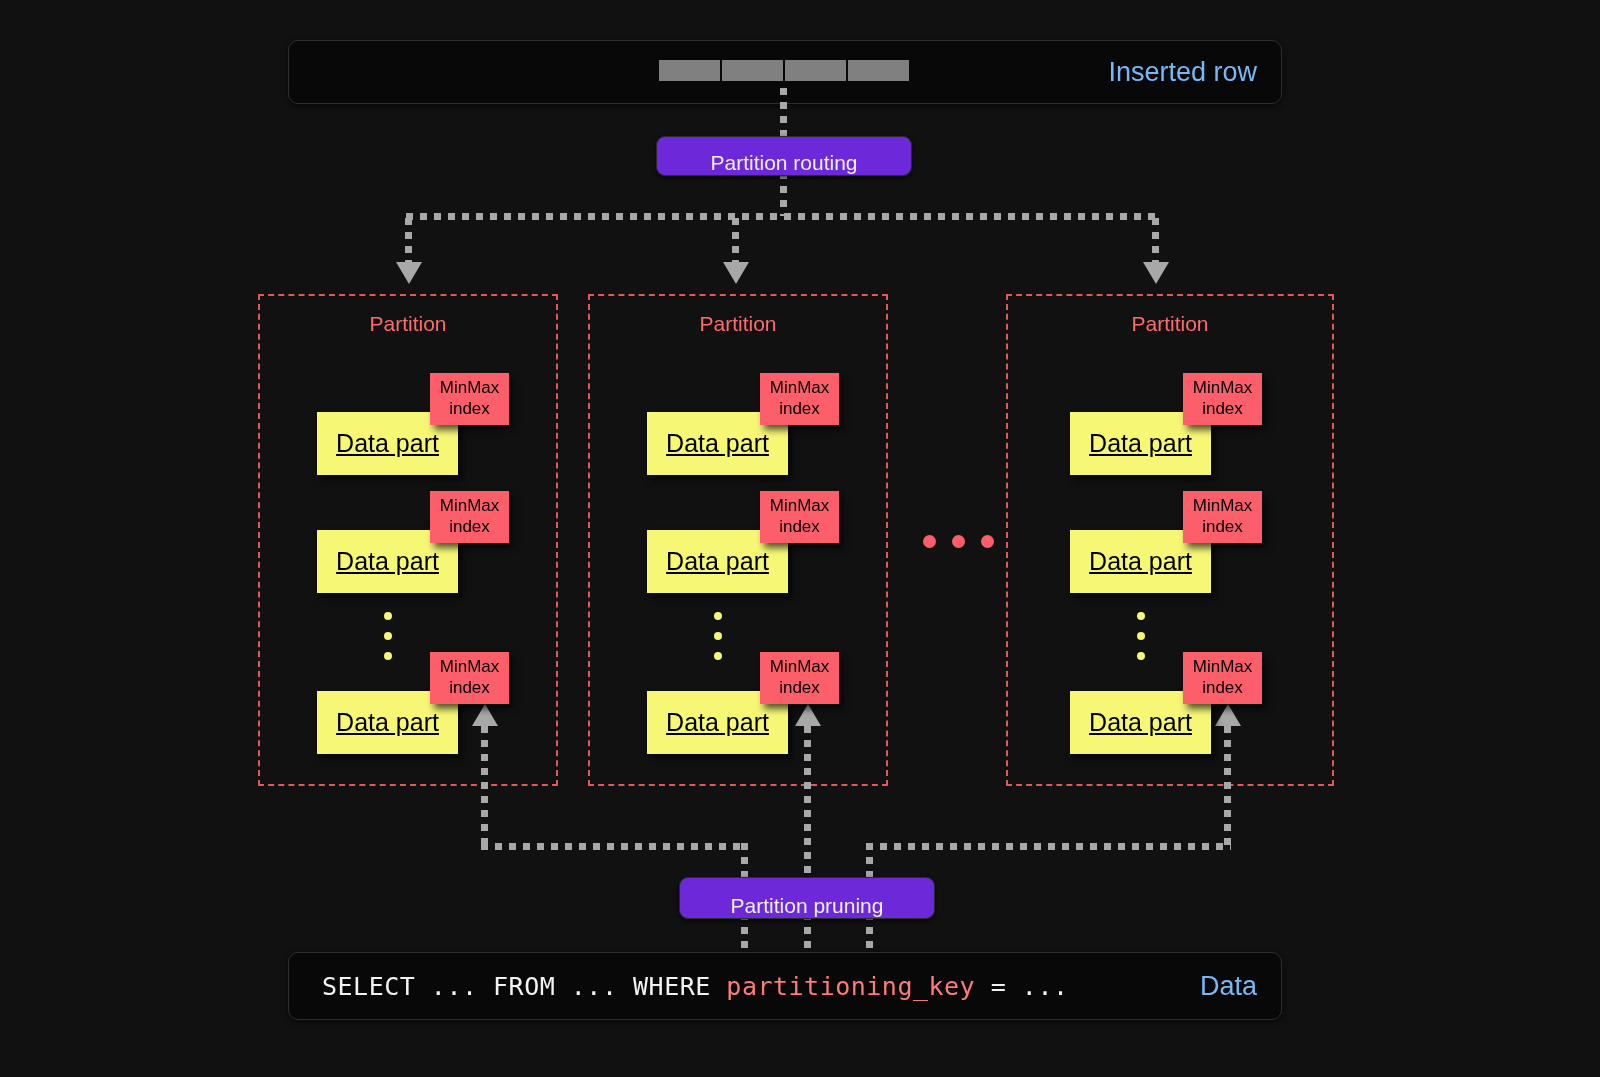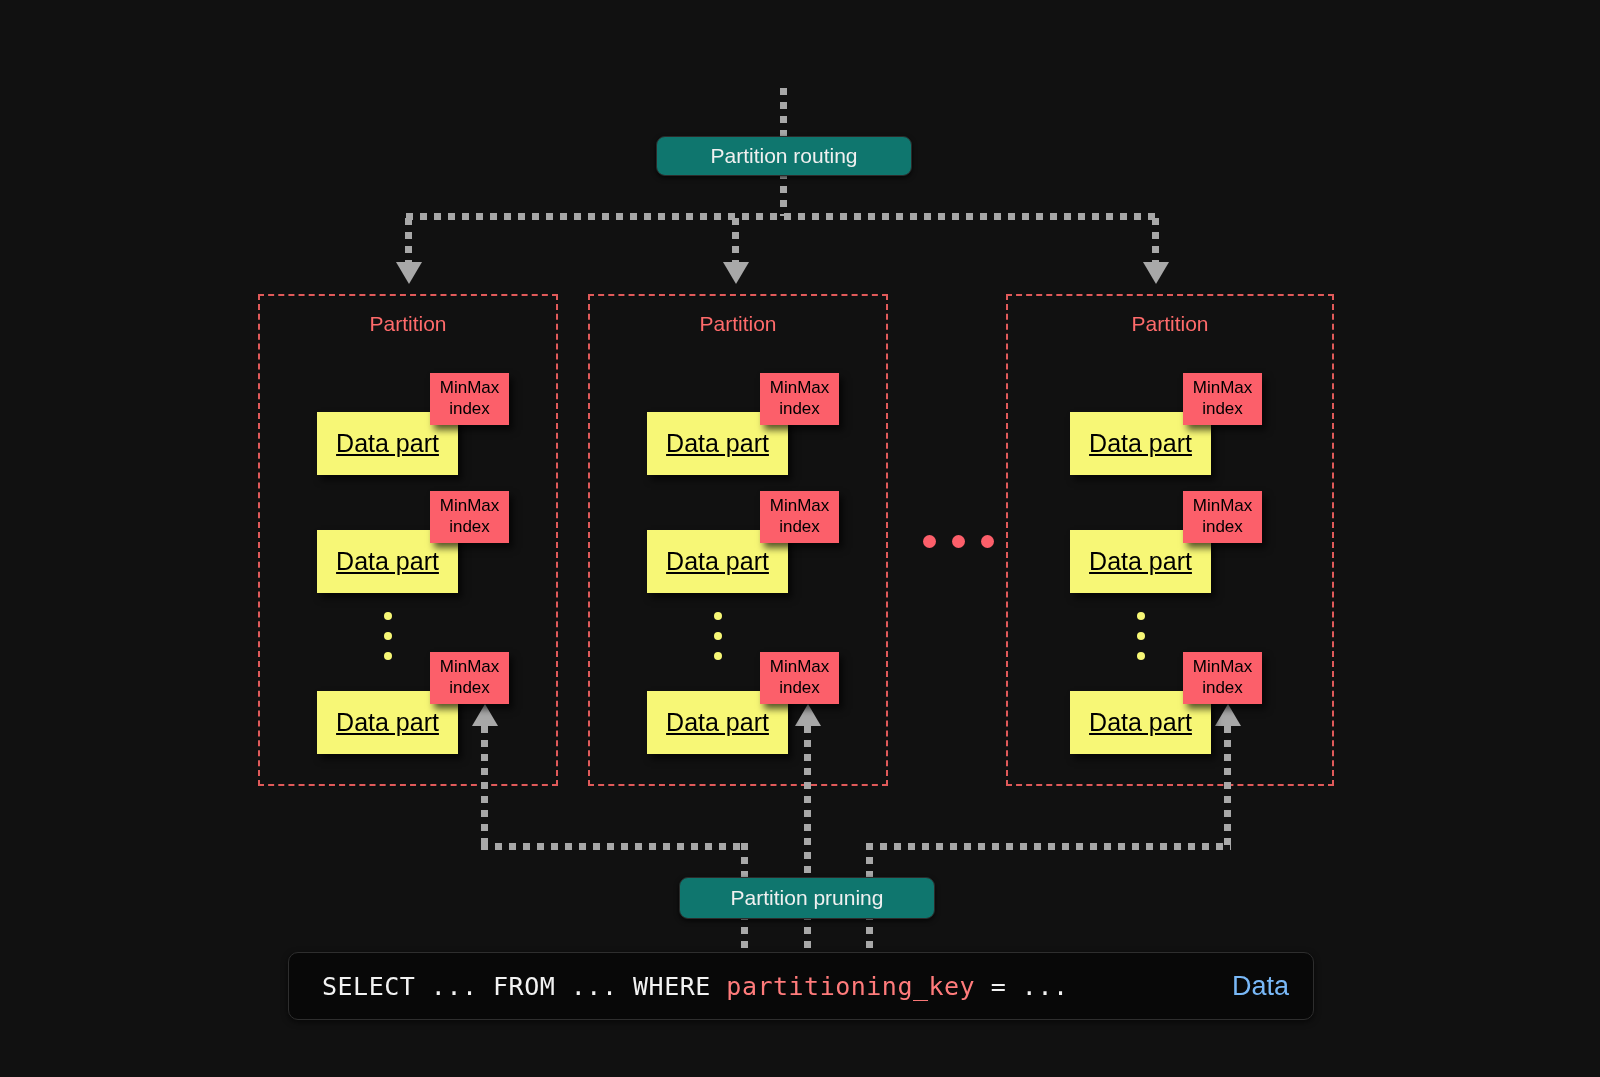--- a/index.html
+++ b/index.html
@@ -18,21 +18,21 @@
 
   
   .bar {
     position: absolute;
     border-radius: 10px;
     background: #080808;
     border: 1px solid #2e2e2e;
     box-shadow: 0 2px 6px rgba(0,0,0,0.6);
   }
   #inserted-row-bar { left: 288px; top: 40px; width: 992px; height: 62px; }
-  #query-bar        { left: 288px; top: 952px; width: 992px; height: 66px; padding-left: 32px; }
+  #query-bar        { left: 288px; top: 952px; width: 992px; height: 66px; }
 
   .bar-label {
     position: absolute;
     right: 24px;
     top: 50%;
     transform: translateY(-50%);
     color: #79b8f7;
     font-size: 27px;
     white-space: nowrap;
   }
@@ -59,27 +59,27 @@
     font-size: 25px;
     color: #f2f2f2;
     white-space: pre;
     letter-spacing: 0.5px;
   }
   .query-key { color: #ff7b7b; }
 
   
   .pill {
     position: absolute;
-    background: #0f766e;
+    background: #6d28d9;
     border: 1px solid #2b2b2b;
     border-radius: 9px;
     color: #f0f0f0;
     font-size: 21px;
     display: flex;
-    align-items: center;
+    align-items: flex-end;
     justify-content: center;
     box-shadow: 0 2px 5px rgba(0,0,0,0.7);
     z-index: 6;
   }
   #partition-routing { left: 656px; top: 136px; width: 254px; height: 38px; }
   #partition-pruning { left: 679px; top: 877px; width: 254px; height: 40px; }
 
   
   .dot-v {
     position: absolute;
@@ -176,20 +176,29 @@
     width: 13px; height: 13px;
     border-radius: 50%;
     background: #fc5f6a;
   }
 </style>
 </head>
 <body>
 
 <div id="stage">
 
+  <div class="bar" id="inserted-row-bar">
+    <div class="row-cells">
+      <div class="row-cell"></div>
+      <div class="row-cell"></div>
+      <div class="row-cell"></div>
+      <div class="row-cell"></div>
+    </div>
+    <div class="bar-label">Inserted row</div>
+  </div>
 
   <div class="dot-v" style="left:780px; top:88px; height:52px;"></div>
 
   <div class="pill" id="partition-routing">
     <span>Partition routing</span>
   </div>
 
   <div class="dot-v" style="left:780px; top:172px; height:44px;"></div>
 
   <div class="dot-h" style="left:406px; top:213px; width:750px;"></div>

